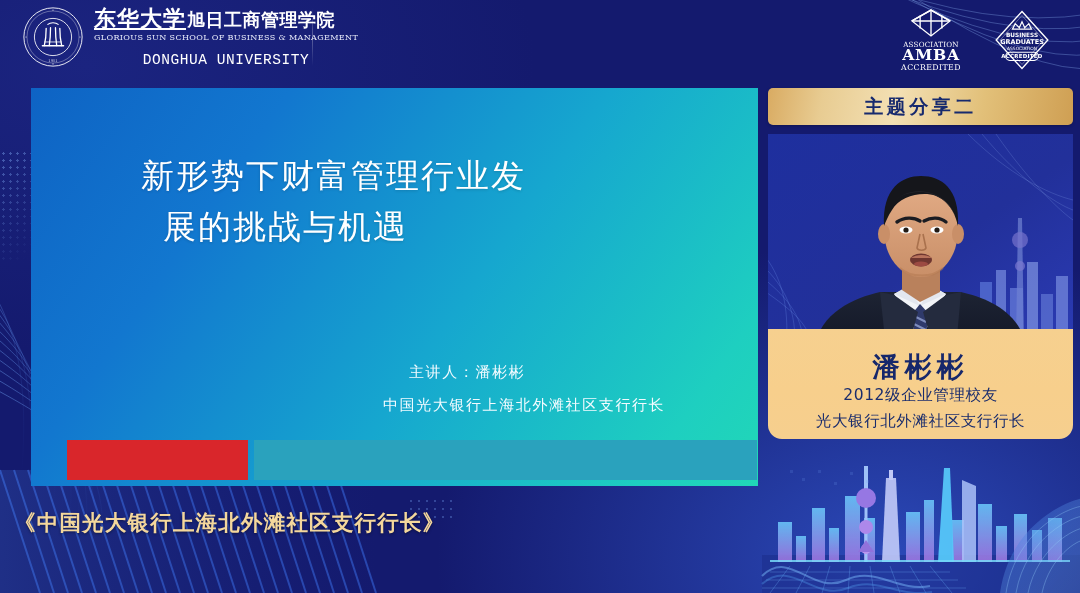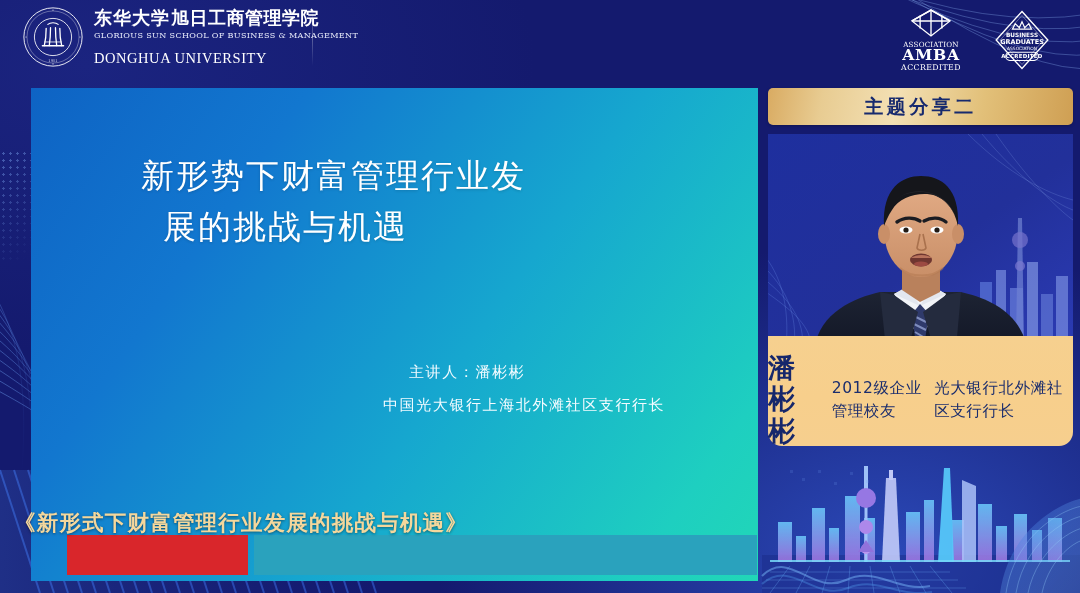--- a/index.html
+++ b/index.html
@@ -35,41 +35,41 @@
   #header { position:absolute; left:0; top:0; width:1080px; height:78px; z-index:6; }
 
   .logo-wrap { position:absolute; left:22px; top:6px; display:flex; align-items:center; }
   .seal { width:62px; height:62px; flex:0 0 62px; }
   .brand { margin-left:10px; color:#fff; line-height:1; }
   .brand .cn {
     font-family:"DejaVu Serif","Liberation Serif",serif;
     font-weight:bold; font-size:19.5px; letter-spacing:.5px;
     white-space:nowrap; display:flex; align-items:baseline;
   }
-  .brand .cn .big { font-size:18px; letter-spacing:1px; }
+  .brand .cn .big { font-size:22px; letter-spacing:1px;text-decoration:underline; }
   .brand .cn .small { font-size:18px; margin-left:1px; }
   .brand .en1 {
     font-family:"DejaVu Serif","Liberation Serif",serif;
     font-size:8.1px; letter-spacing:.32px; margin-top:4.5px;
     color:#e9ecfb; white-space:nowrap;
   }
   .brand .en2 {
-    font-family:Liberation Serif, serif;
+    font-family:Liberation Mono, monospace;
     font-size:14.5px; letter-spacing:.55px; margin-top:11px;
-    color:#ffffff; white-space:nowrap;
+    color:#ffffff; white-space:nowrap;text-align:center;
   }
   .hdr-sep { position:absolute; left:312px; top:8px; width:1px; height:58px;
              background:linear-gradient(180deg,rgba(255,255,255,0),rgba(255,255,255,.30),rgba(255,255,255,0)); }
 
   .accreds { position:absolute; right:24px; top:6px; display:flex; gap:23px; align-items:flex-start; }
   .acc { width:68px; }
 
   
   #slide {
-    position:absolute; left:31px; top:88px; width:727px; height:493px;
+    position:absolute; left:31px; top:88px; width:727px; height:398px;
     background:linear-gradient(125deg, #0e63c4 0%, #1277cf 26%, #16a7cf 58%, #1ecfc0 88%, #21d7b7 100%);
     overflow:hidden; z-index:5;
   }
   .slide-title {
     position:absolute; left:110px; top:62px; width:560px;
     color:#fff; font-family:"DejaVu Serif","Liberation Serif",serif;
     font-size:33px; line-height:1.55; letter-spacing:2px;
     text-shadow:0 1px 3px rgba(0,0,0,.16);
   }
   .slide-title .l2 { display:block; margin-left:22px; }
@@ -99,24 +99,24 @@
     font-weight:bold; font-size:19px; letter-spacing:3.5px;
   }
 
   .video {
     position:absolute; left:0; top:46px; width:305px; height:215px;
     overflow:hidden; background:#1b2c8e;
   }
   .video svg { position:absolute; inset:0; width:100%; height:100%; }
 
   .namecard {
-    position:absolute; left:0; top:248px; width:305px; height:110px;
+    position:absolute; left:0; top:241px; width:305px; height:110px;
     border-radius:0 0 14px 14px;
     background:linear-gradient(180deg,#f6d08f 0%,#f7cf8c 55%,#f6cf8e 100%);
-    display:flex; flex-direction:row; align-items:center; justify-content:center;
+    display:flex; flex-direction:column; align-items:center; justify-content:center;
     padding-top:16px;
   }
   .namecard .nm {
     color:#16276b; font-family:"DejaVu Sans","Liberation Sans",sans-serif;
     font-weight:bold; font-size:27px; letter-spacing:5px; line-height:1.15;
   }
   .namecard .ln {
     color:#1b2d6d; font-family:"DejaVu Sans","Liberation Sans",sans-serif;
     font-size:15.5px; letter-spacing:.6px; line-height:1.5; margin-top:2px;
   }
@@ -491,13 +491,13 @@
     </svg>
   </div>
 
   <div class="namecard">
     <div class="nm">潘彬彬</div>
     <div class="ln">2012级企业管理校友</div>
     <div class="ln">光大银行北外滩社区支行行长</div>
   </div>
 </div>
 
-<div id="caption">《新形式下财富管理行业发展的挑战与机遇》</div>
+<div id="caption">《中国光大银行上海北外滩社区支行行长》</div>
 
 </body></html>

